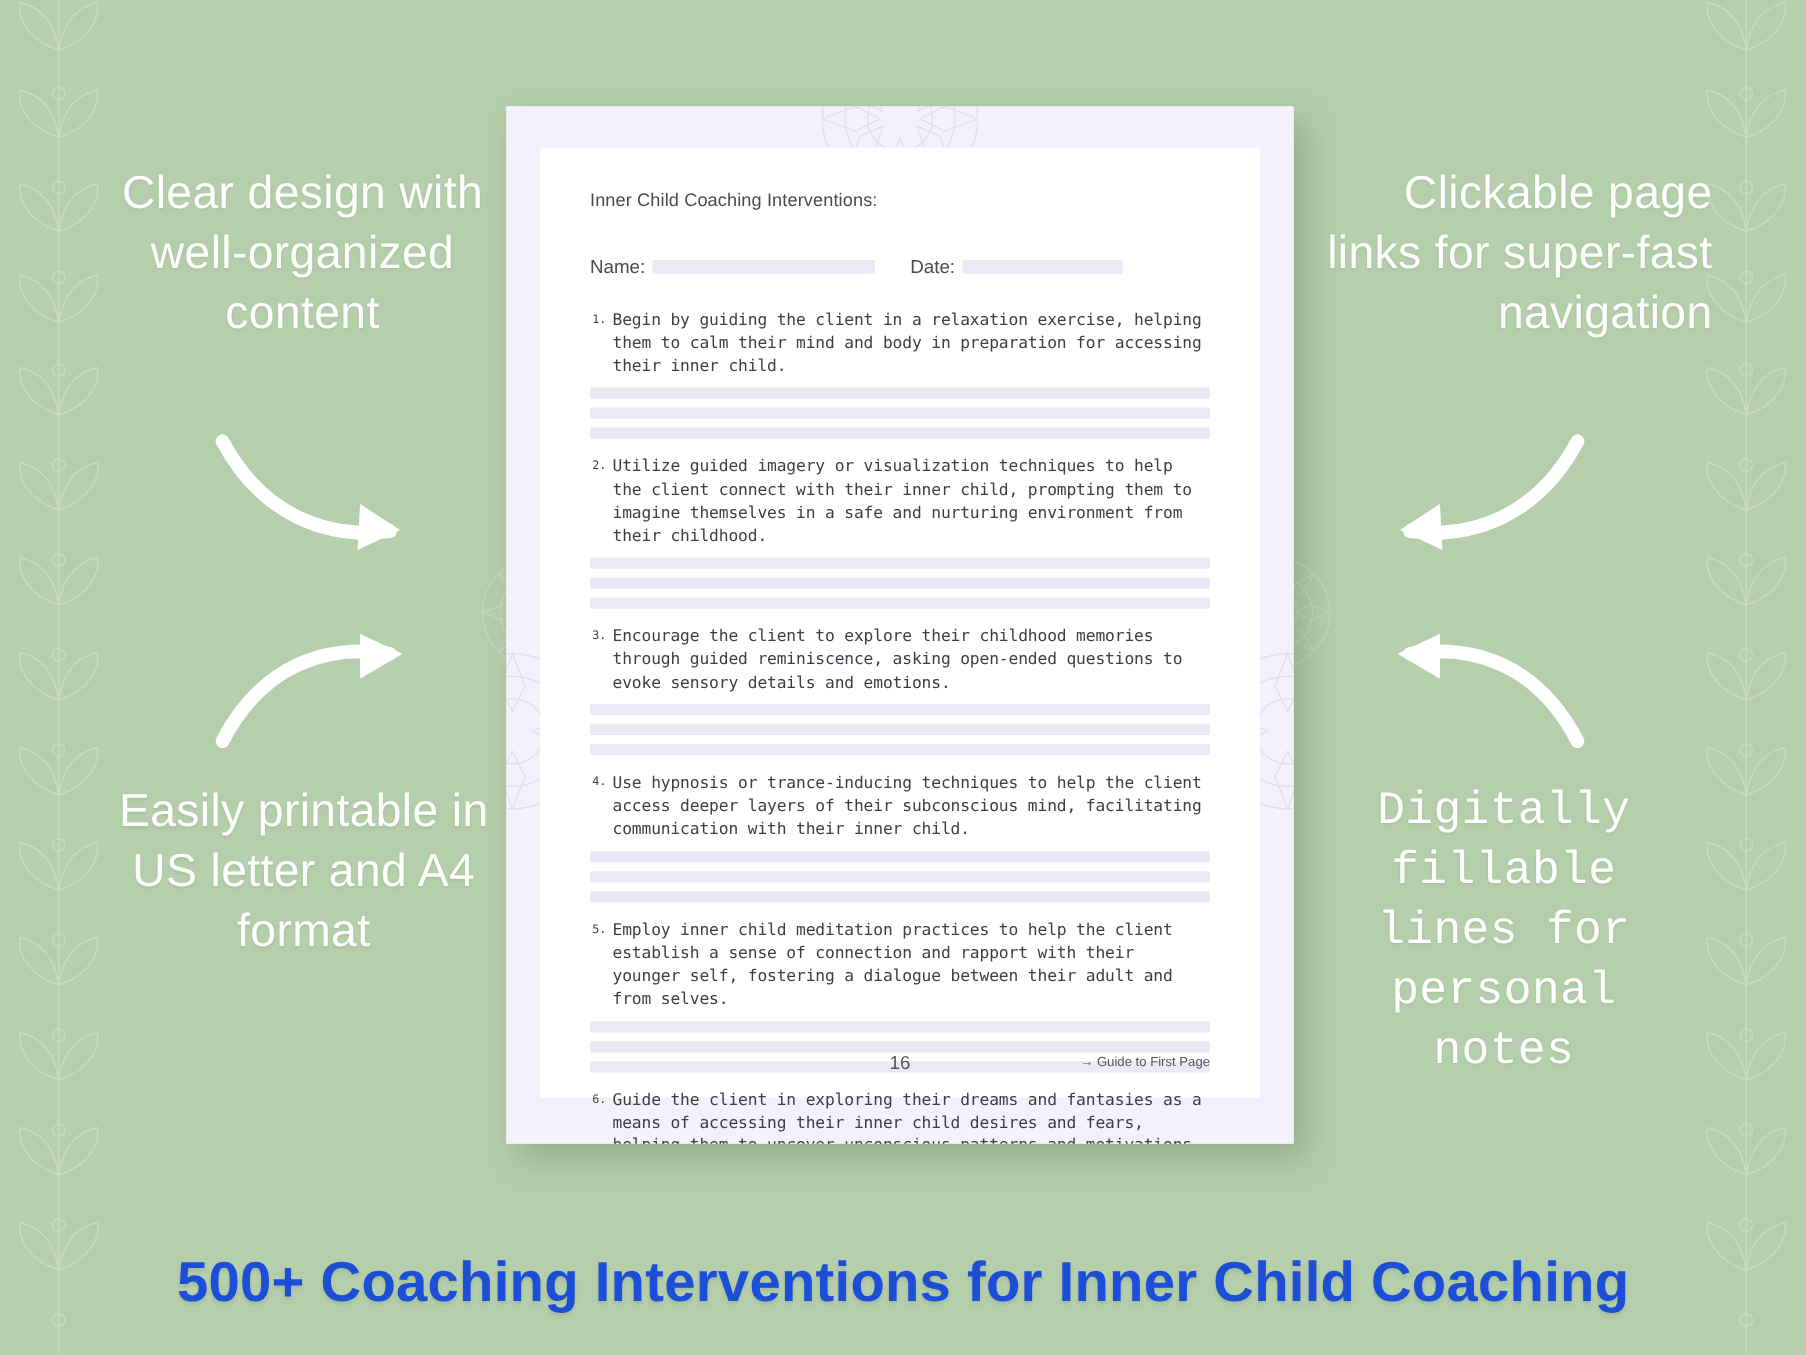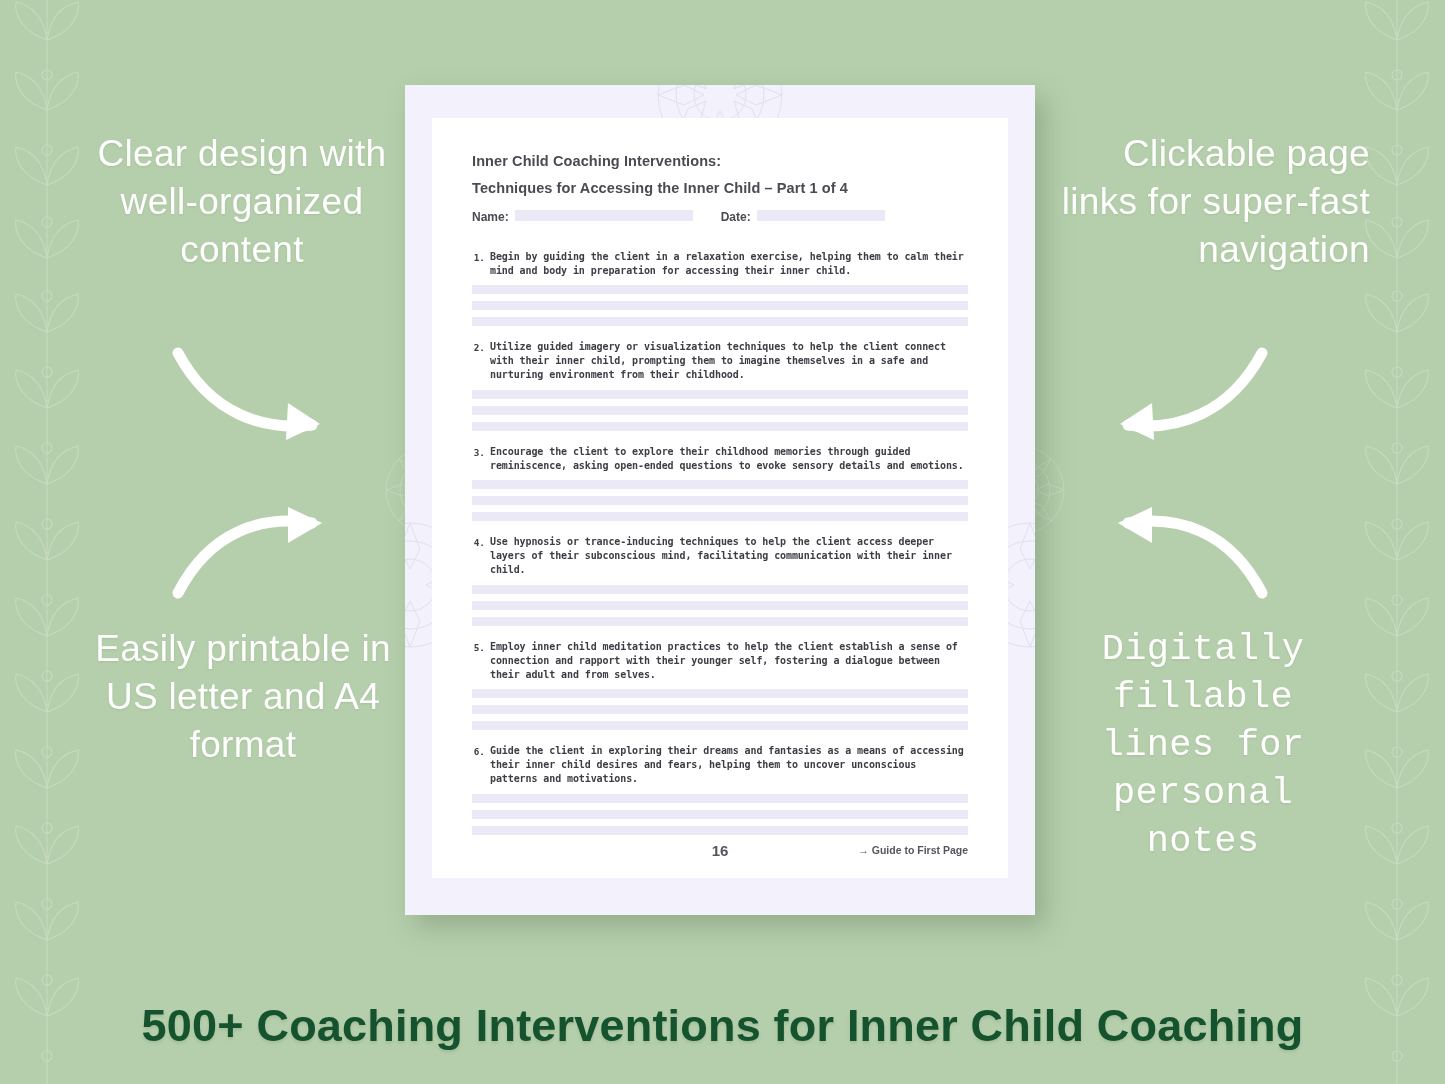--- a/index.html
+++ b/index.html
@@ -61,21 +61,20 @@
     width: 630px; height: 830px;
     background: #cfdcc7;
     box-shadow: 10px 12px 24px rgba(90,115,85,0.35);
   }
   .page-outer {
     position: absolute;
     left: 405px; top: 85px;
     width: 630px; height: 830px;
     background: #f3f1fb;
     overflow: hidden;
-    font-weight: bold;
   }
   .page-mandala {
     position: absolute;
     opacity: 0.30;
     pointer-events: none;
   }
   .page-inner {
     position: absolute;
     left: 27px; top: 33px;
     width: 576px; height: 760px;
@@ -86,23 +85,23 @@
   .doc-title {
     font-family: "Liberation Sans", sans-serif;
     font-size: 14.5px;
     color: #4a4a52;
     line-height: 1.85;
     letter-spacing: 0.1px;
   }
 
   .meta-row {
     display: flex;
-    align-items: flex-start;
-    margin-top: 8px;
-    font-size: 12px;
+    align-items: center;
+    margin-top: 30px;
+    font-size: 15px;
     color: #4a4a52;
   }
   .meta-label { margin-right: 6px; font-family: "Liberation Sans", sans-serif; }
   .meta-line { height: 11px; background: #ece9f7; }
   .meta-line.name { width: 178px; }
   .meta-line.date { width: 128px; }
   .meta-gap { width: 28px; }
 
   .items { margin-top: 26px; }
   .item { display: flex; margin-bottom: 2px; }
@@ -113,21 +112,21 @@
     font-size: 9.4px;
     color: #3d3d45;
     line-height: 1.42;
     text-align: right;
     padding-right: 5px;
     padding-top: 1px;
   }
   .item-body { flex: 1 1 auto; }
   .item-text {
     font-family: "DejaVu Sans Mono", monospace;
-    font-size: 10px;
+    font-size: 13px;
     color: #3d3d45;
     line-height: 1.42;
     letter-spacing: -0.1px;
   }
   .fill-lines { margin-top: 7px; }
   .fill-line {
     height: 9px;
     background: #ece9f7;
     margin-bottom: 7px;
   }
@@ -156,21 +155,21 @@
     font-size: 10.5px;
     color: #55555e;
     text-decoration: none;
   }
 
   .bottom-banner {
     position: absolute;
     left: 0; right: 0;
     bottom: 32px;
     text-align: center;
-    color: #14532d;
+    color: #1d4ed8;
     font-size: 45px;
     font-weight: 700;
     letter-spacing: 0.2px;
     text-shadow: 0 2px 3px rgba(100,130,95,0.22);
   }
 </style>
 </head>
 <body>
 
 <svg class="botanical left" viewBox="0 0 95 1084" preserveAspectRatio="none">
@@ -367,21 +366,20 @@
         <circle cx="90" cy="100" r="62"></circle>
       <path d="M90 38 L100 64 L90 84 L80 64Z"></path>
       <path d="M90 162 L100 136 L90 116 L80 136Z"></path>
       <path d="M28 100 L54 110 L74 100 L54 90Z"></path>
       <path d="M152 100 L126 110 L106 100 L126 90Z"></path>
     </g>
   </svg>
 
   <div class="page-inner">
     <div class="doc-title">Inner Child Coaching Interventions:</div>
-    <div class="doc-title">Techniques for Accessing the Inner Child – Part 1 of 4</div>
 
     <div class="meta-row">
       <span class="meta-label">Name:</span>
       <span class="meta-line name"></span>
       <span class="meta-gap"></span>
       <span class="meta-label">Date:</span>
       <span class="meta-line date"></span>
     </div>
 
     <div class="items">

